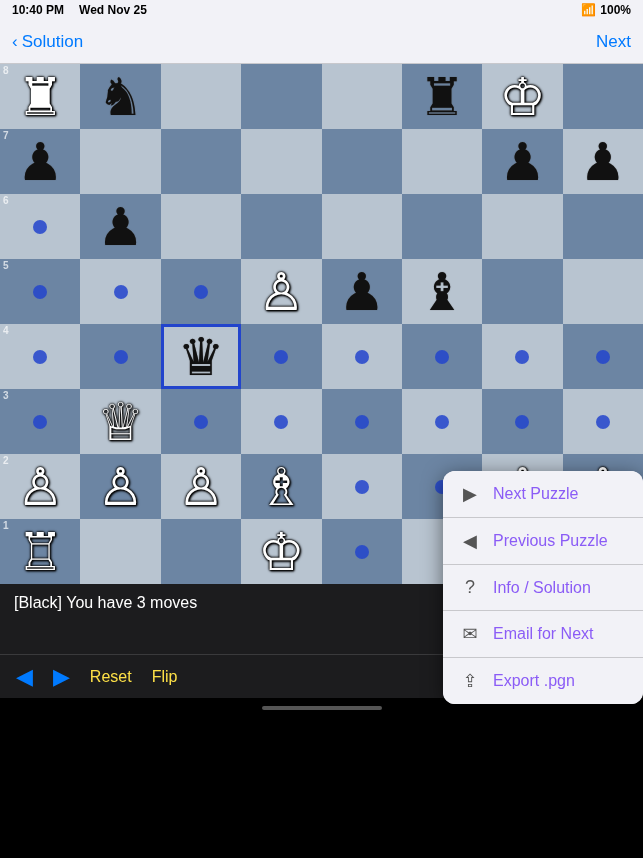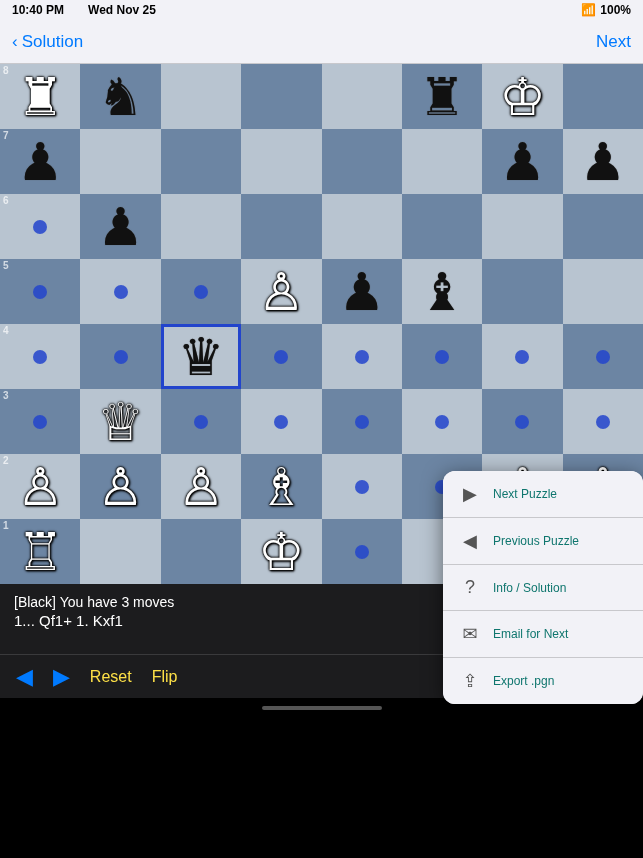--- a/index.html
+++ b/index.html
@@ -16,21 +16,21 @@
     .status-bar {
       height: 20px;
       background: #f2f2f7;
       display: flex;
       align-items: center;
       justify-content: space-between;
       padding: 0 12px;
       font-size: 12px;
       font-weight: 600;
     }
-    .status-bar-left { display: flex; align-items: center; gap: 16px; }
+    .status-bar-left { display: flex; align-items: center; gap: 7px; }
     .status-bar-right { display: flex; align-items: center; gap: 4px; }
 
     
     .nav-bar {
       height: 44px;
       background: #f2f2f7;
       display: flex;
       align-items: center;
       justify-content: space-between;
       padding: 0 12px;
@@ -105,23 +105,23 @@
     }
 
     
     .info-area {
       background: #1c1c1e;
       padding: 10px 14px 6px;
       color: #fff;
       height: 70px;
     }
     .move-status {
-      font-size: 14px;
+      font-size: 16px;
       color: #fff;
-      margin-bottom: 2px;
+      margin-bottom: 20px;
     }
     .move-text {
       font-size: 15px;
       color: #fff;
     }
 
     
     .bottom-toolbar {
       height: 44px;
       background: #1c1c1e;
@@ -173,22 +173,22 @@
       gap: 12px;
     }
     .menu-item:last-child { border-bottom: none; }
     .menu-icon {
       font-size: 18px;
       width: 22px;
       text-align: center;
       color: #555;
     }
     .menu-label {
-      font-size: 12px;
-      color: #0f766e;
+      font-size: 16px;
+      color: #8b5cf6;
     }
 
     
     .home-indicator {
       height: 20px;
       background: #000;
       display: flex;
       align-items: center;
       justify-content: center;
     }
@@ -377,21 +377,20 @@
     </div>
     <div class="square light"></div>
     <div class="square dark">
       <span class="piece white">♘</span>
     </div>
     <div class="square light"></div>
   </div>
 
 <div class="info-area">
   <div class="move-status">[Black] You have 3 moves</div>
-  <div class="move-text">1... Qf1+ 1. Kxf1</div>
 </div>
 
 <div class="bottom-toolbar">
   <span class="toolbar-btn">◀</span>
   <span class="toolbar-btn">▶</span>
   <span class="toolbar-text-btn">Reset</span>
   <span class="toolbar-text-btn">Flip</span>
   <div class="toolbar-spacer"></div>
   <span class="toolbar-plus">+</span>
 </div>

